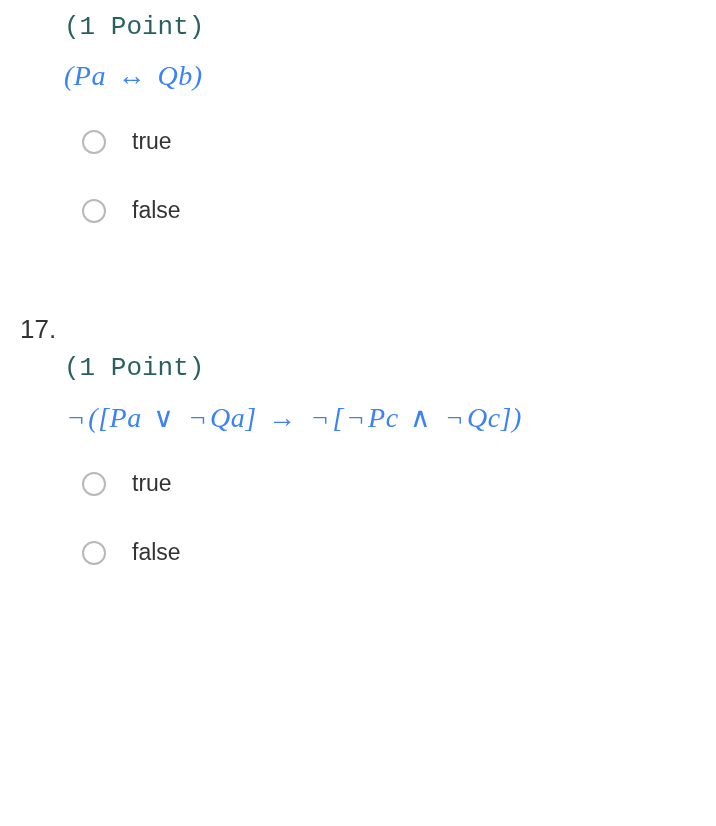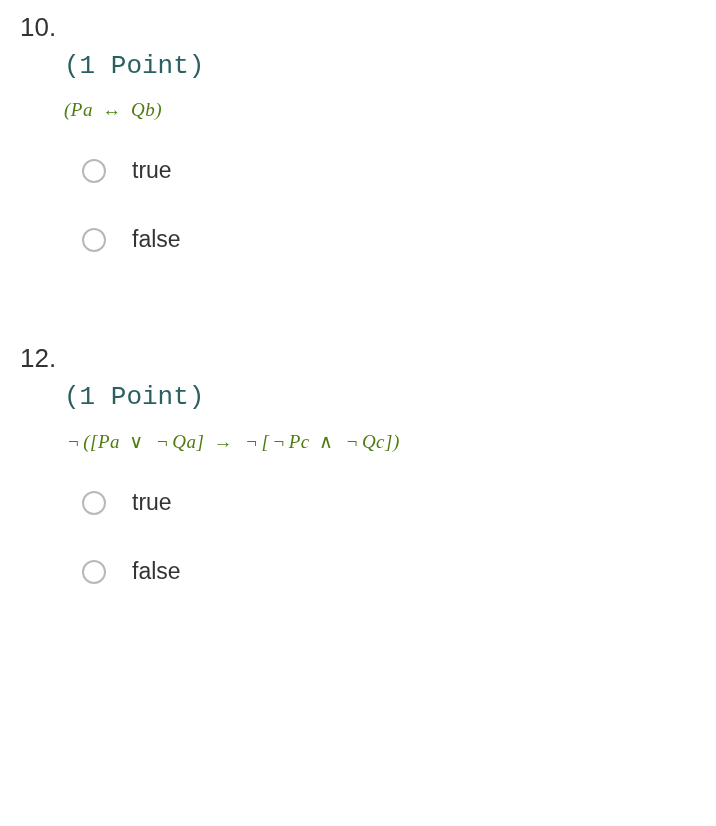--- a/index.html
+++ b/index.html
@@ -27,24 +27,24 @@
     .question-body {
       padding-left: 44px;
     }
     .points-label {
       font-size: 26px;
       color: #2b6062;
       margin-bottom: 18px;
       font-family: Liberation Mono, monospace;
     }
     .formula {
-      font-size: 19px;
+      font-size: 28px;
       font-style: italic;
       font-family: 'Times New Roman', Georgia, serif;
-      color: #4d7c0f;
+      color: #3b82f6;
       margin-bottom: 36px;
       letter-spacing: 0.5px;
     }
     .formula .operator {
       font-style: normal;
       padding: 0 4px;
     }
     .options {
       padding-left: 18px;
     }
@@ -65,41 +65,40 @@
     }
     .option-label {
       font-size: 23px;
       color: #333333;
     }
   </style>
 </head>
 <body>
 
 <div class="question-block">
-  <div class="question-number">10.</div>
   <div class="question-body">
     <div class="points-label">(1 Point)</div>
     <div class="formula">
       <span>(</span><span>Pa</span><span class="operator"> ↔ </span><span>Qb</span><span>)</span>
     </div>
     <div class="options">
       <div class="option-row">
         <div class="radio-button"></div>
         <div class="option-label">true</div>
       </div>
       <div class="option-row">
         <div class="radio-button"></div>
         <div class="option-label">false</div>
       </div>
     </div>
   </div>
 </div>
 
 <div class="question-block">
-  <div class="question-number">12.</div>
+  <div class="question-number">17.</div>
   <div class="question-body">
     <div class="points-label">(1 Point)</div>
     <div class="formula">
       <span class="operator">¬</span><span>(</span><span>[</span><span>Pa</span><span class="operator"> ∨ </span><span class="operator">¬</span><span>Qa</span><span>]</span><span class="operator">  →  </span><span class="operator">¬</span><span>[</span><span class="operator">¬</span><span>Pc</span><span class="operator"> ∧ </span><span class="operator">¬</span><span>Qc</span><span>]</span><span>)</span>
     </div>
     <div class="options">
       <div class="option-row">
         <div class="radio-button"></div>
         <div class="option-label">true</div>
       </div>

